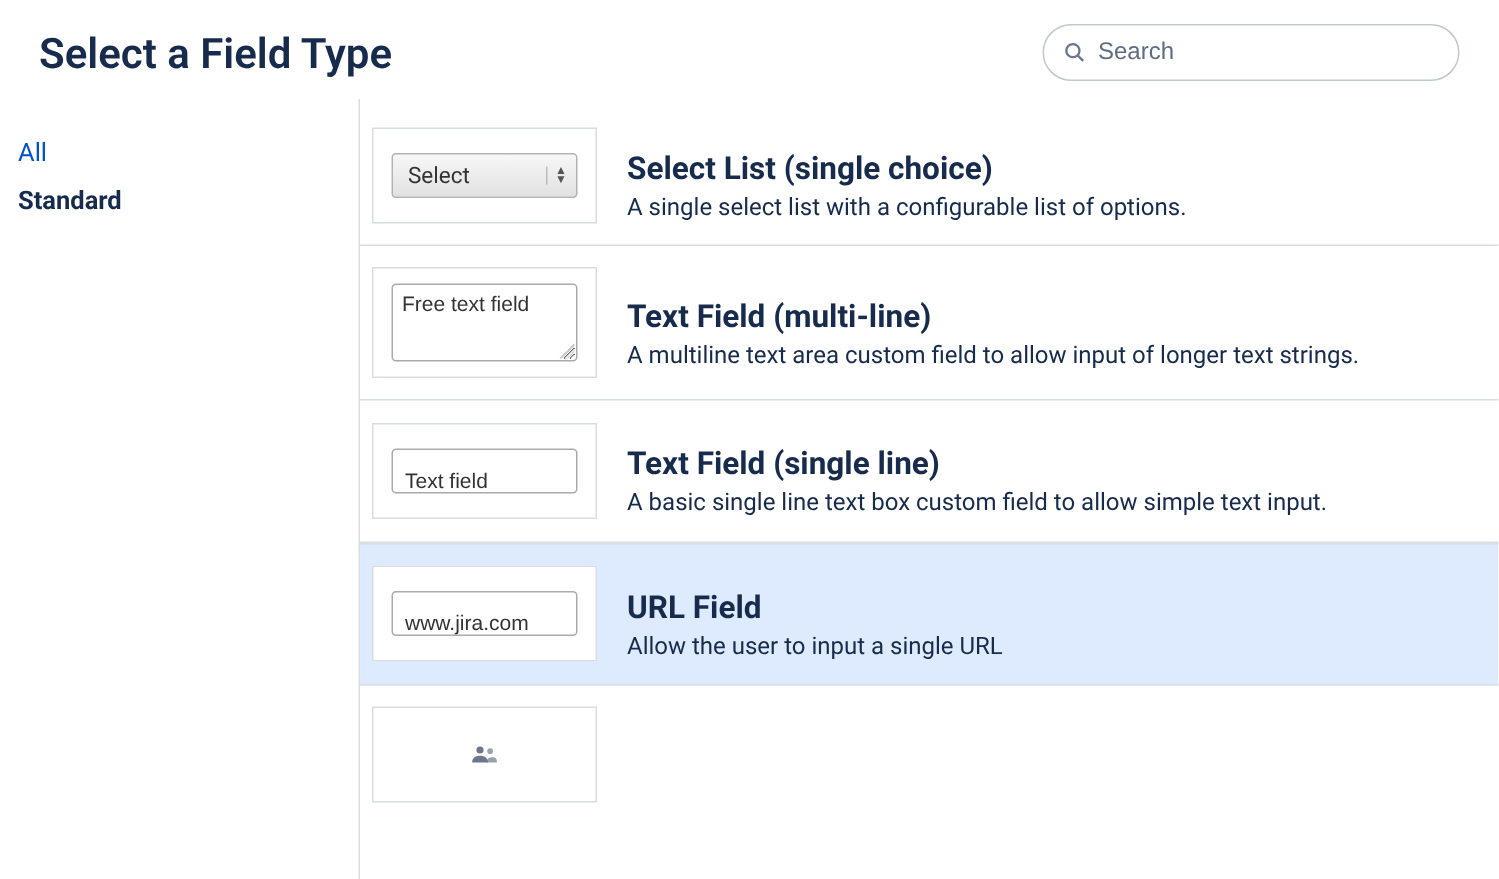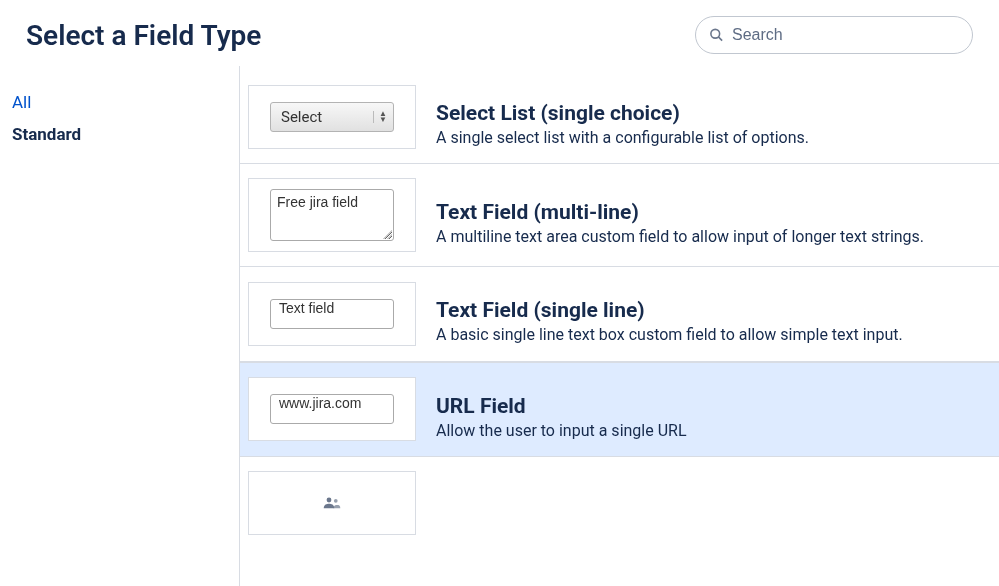--- a/index.html
+++ b/index.html
@@ -80,21 +80,21 @@
       padding: 14px 16px 14px 8px;
       border-bottom: 1px solid #d8dce3;
       cursor: pointer;
       min-height: 92px;
     }
     .field-row.selected {
       background: #deebff;
       border-top: 1px solid #d8dce3;
     }
     .preview {
-      width: 168px;
+      width: 150px;
       min-height: 64px;
       border: 1px solid #d8dce3;
       background: #fff;
       display: flex;
       align-items: center;
       justify-content: center;
       padding: 10px;
       margin-right: 20px;
       flex-shrink: 0;
     }
@@ -147,21 +147,21 @@
       width: 124px;
       height: 30px;
       border: 1px solid #aaa;
       border-radius: 3px;
       background: #fff;
       padding: 0 8px;
       font-size: 14px;
       color: #333;
       font-family: Arial, sans-serif;
       display: flex;
-      align-items: flex-start;
+      align-items: flex-end;
     }
     .preview-user {
       display: flex;
       align-items: center;
       gap: 6px;
     }
     .preview-user .preview-input {
       width: 100px;
     }
     .user-icon {
@@ -216,21 +216,21 @@
       </div>
       <div class="field-info">
         <div class="field-title">Select List (single choice)</div>
         <div class="field-desc">A single select list with a configurable list of options.</div>
       </div>
     </div>
 
     <div class="field-row">
       <div class="preview">
         <div class="preview-textarea">
-          <span>Free jira field</span>
+          <span>Free text field</span>
         </div>
       </div>
       <div class="field-info">
         <div class="field-title">Text Field (multi-line)</div>
         <div class="field-desc">A multiline text area custom field to allow input of longer text strings.</div>
       </div>
     </div>
 
     <div class="field-row">
       <div class="preview">

